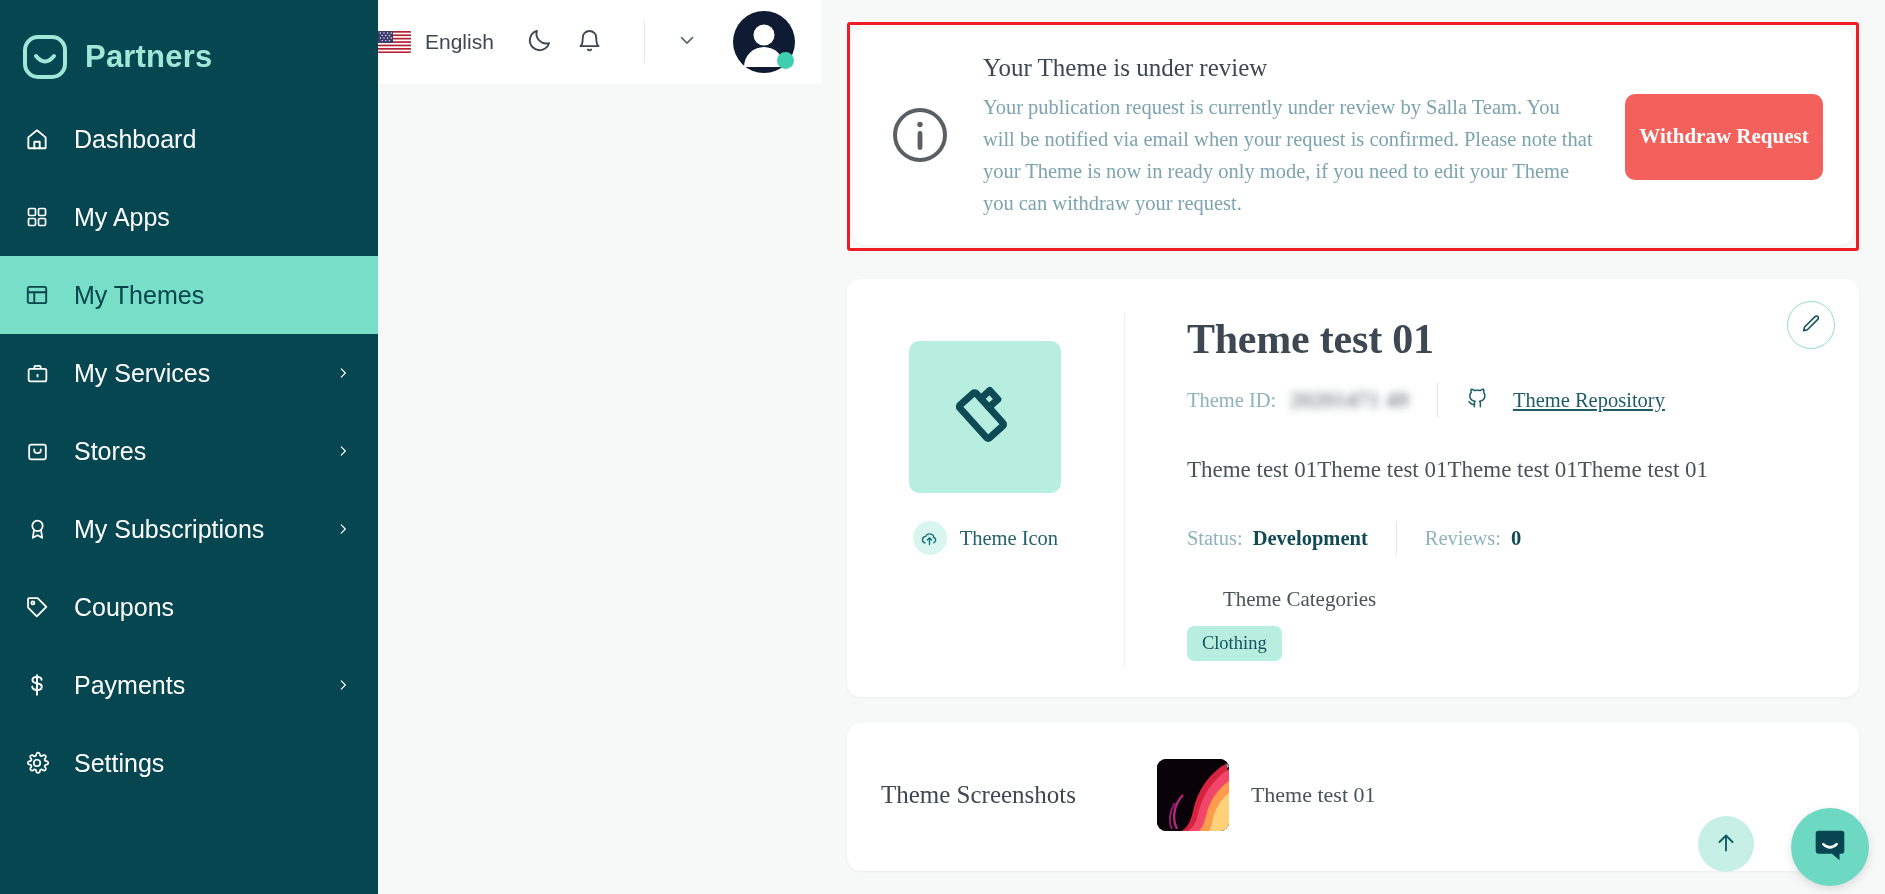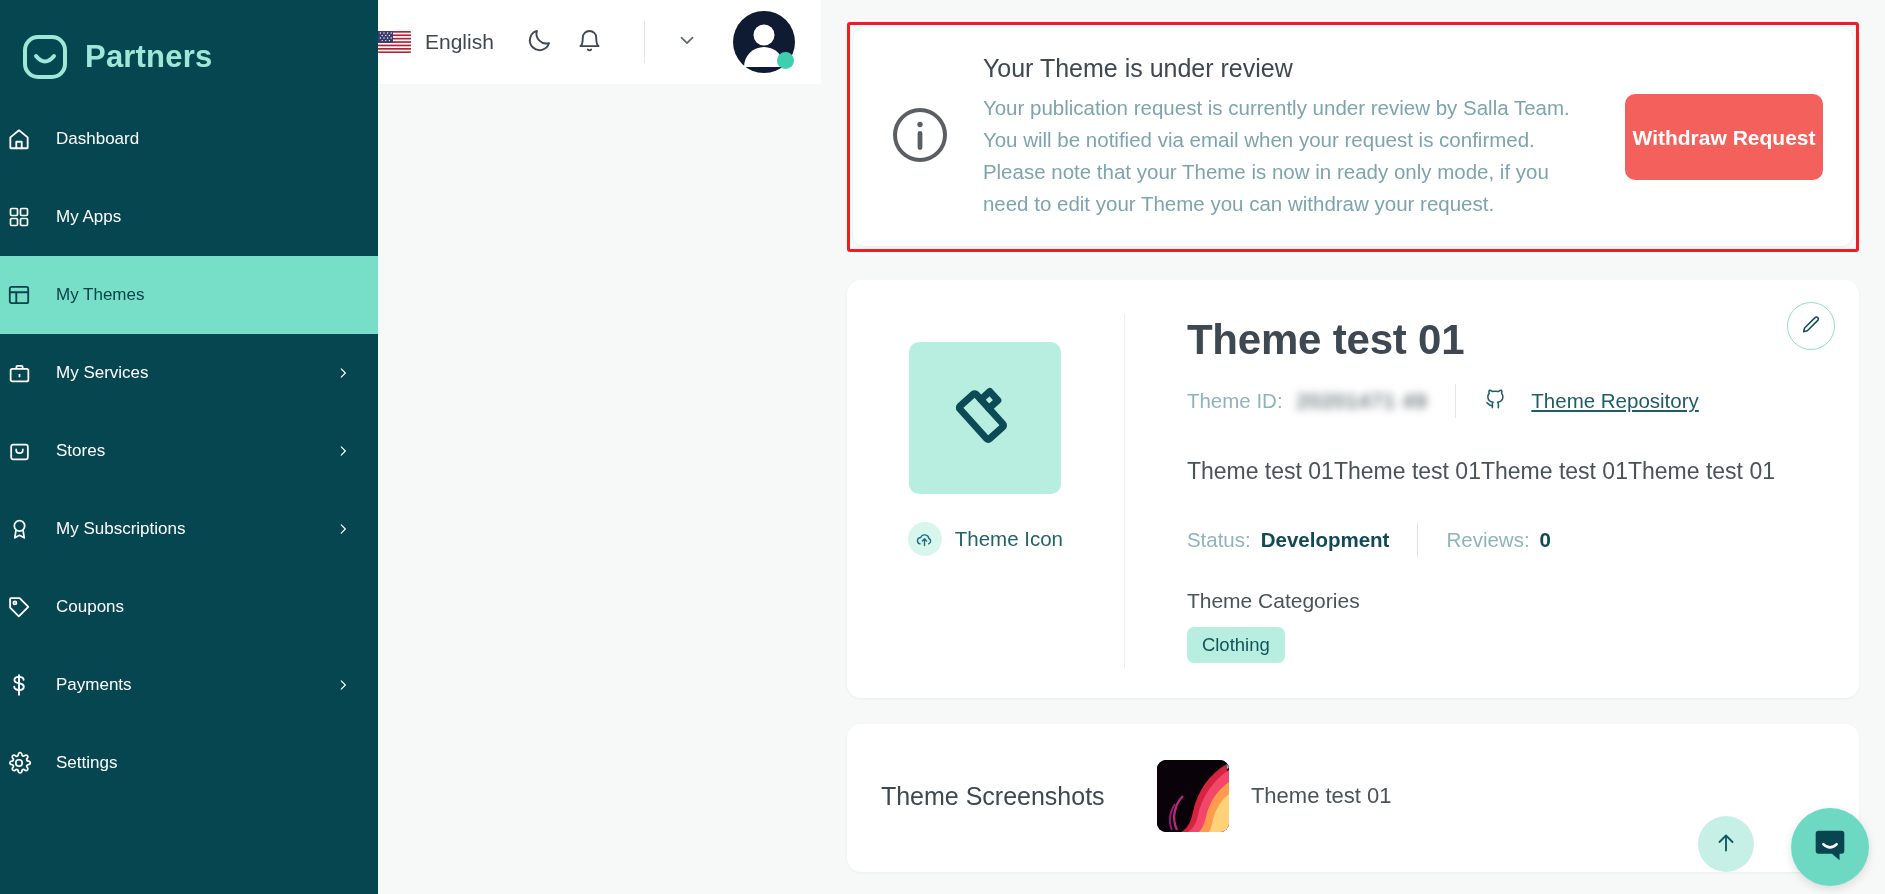--- a/index.html
+++ b/index.html
@@ -24,22 +24,22 @@
     padding: 22px 0 0 22px; height: 92px;
   }
   .brand-logo { width: 46px; height: 46px; flex: 0 0 46px; }
   .brand-name {
     color: #9FE8D8; font-size: 31px; font-weight: bold;
     letter-spacing: .2px;
   }
   .nav { margin-top: 8px; }
   .nav-item {
     display: flex; align-items: center;
-    height: 78px; padding: 0 28px 0 4px;
-    color: #ffffff; font-size: 17px;
+    height: 78px; padding: 0 28px 0 22px;
+    color: #ffffff; font-size: 25px;
     cursor: pointer; position: relative;
   }
   .nav-item .nav-icon {
     width: 30px; height: 30px; flex: 0 0 30px;
     display: flex; align-items: center; justify-content: center;
     margin-right: 22px;
   }
   .nav-item .nav-label { flex: 1 1 auto; }
   .nav-item .nav-chevron {
     width: 14px; height: 22px; flex: 0 0 14px;
@@ -92,20 +92,21 @@
   }
   .avatar-dot {
     position: absolute; right: 1px; bottom: 4px;
     width: 17px; height: 17px; border-radius: 50%;
     background: #3ECFB0;
   }
 
   .content {
     flex: 1 1 auto; overflow: hidden;
     padding: 22px 26px 16px 26px;
+    font-family: Liberation Serif, serif;
   }
 
   
   .alert-outline {
     border: 3px solid #ee1c25;
     border-radius: 3px;
     padding: 3px;
   }
   .alert {
     background: #ffffff; border-radius: 12px;
@@ -186,21 +187,21 @@
     text-decoration: underline; cursor: pointer;
   }
   .theme-desc {
     margin-top: 42px; font-size: 23px; color: #4a5358;
   }
   .status-row {
     display: flex; align-items: center; margin-top: 40px; height: 30px;
   }
   .status-label { font-size: 20.5px; color: #8FB3BC; margin-right: 10px; }
   .status-value { font-size: 20.5px; color: #114A54; font-weight: bold; }
-  .cats-title { margin-top: 34px; font-size: 21px; color: #4a5358; }
+  .cats-title { margin-top: 34px; font-size: 21px; color: #4a5358; margin-left: 36px; }
   .chips { margin-top: 14px; display: flex; gap: 10px; }
   .chip {
     background: #B7EEE0; color: #13535D;
     border-radius: 7px; padding: 7px 15px;
     font-size: 18.5px;
   }
   .edit-btn {
     position: absolute; top: 22px; right: 24px;
     width: 48px; height: 48px; border-radius: 50%;
     border: 1.5px solid #8FE0CB; background: #ffffff;

